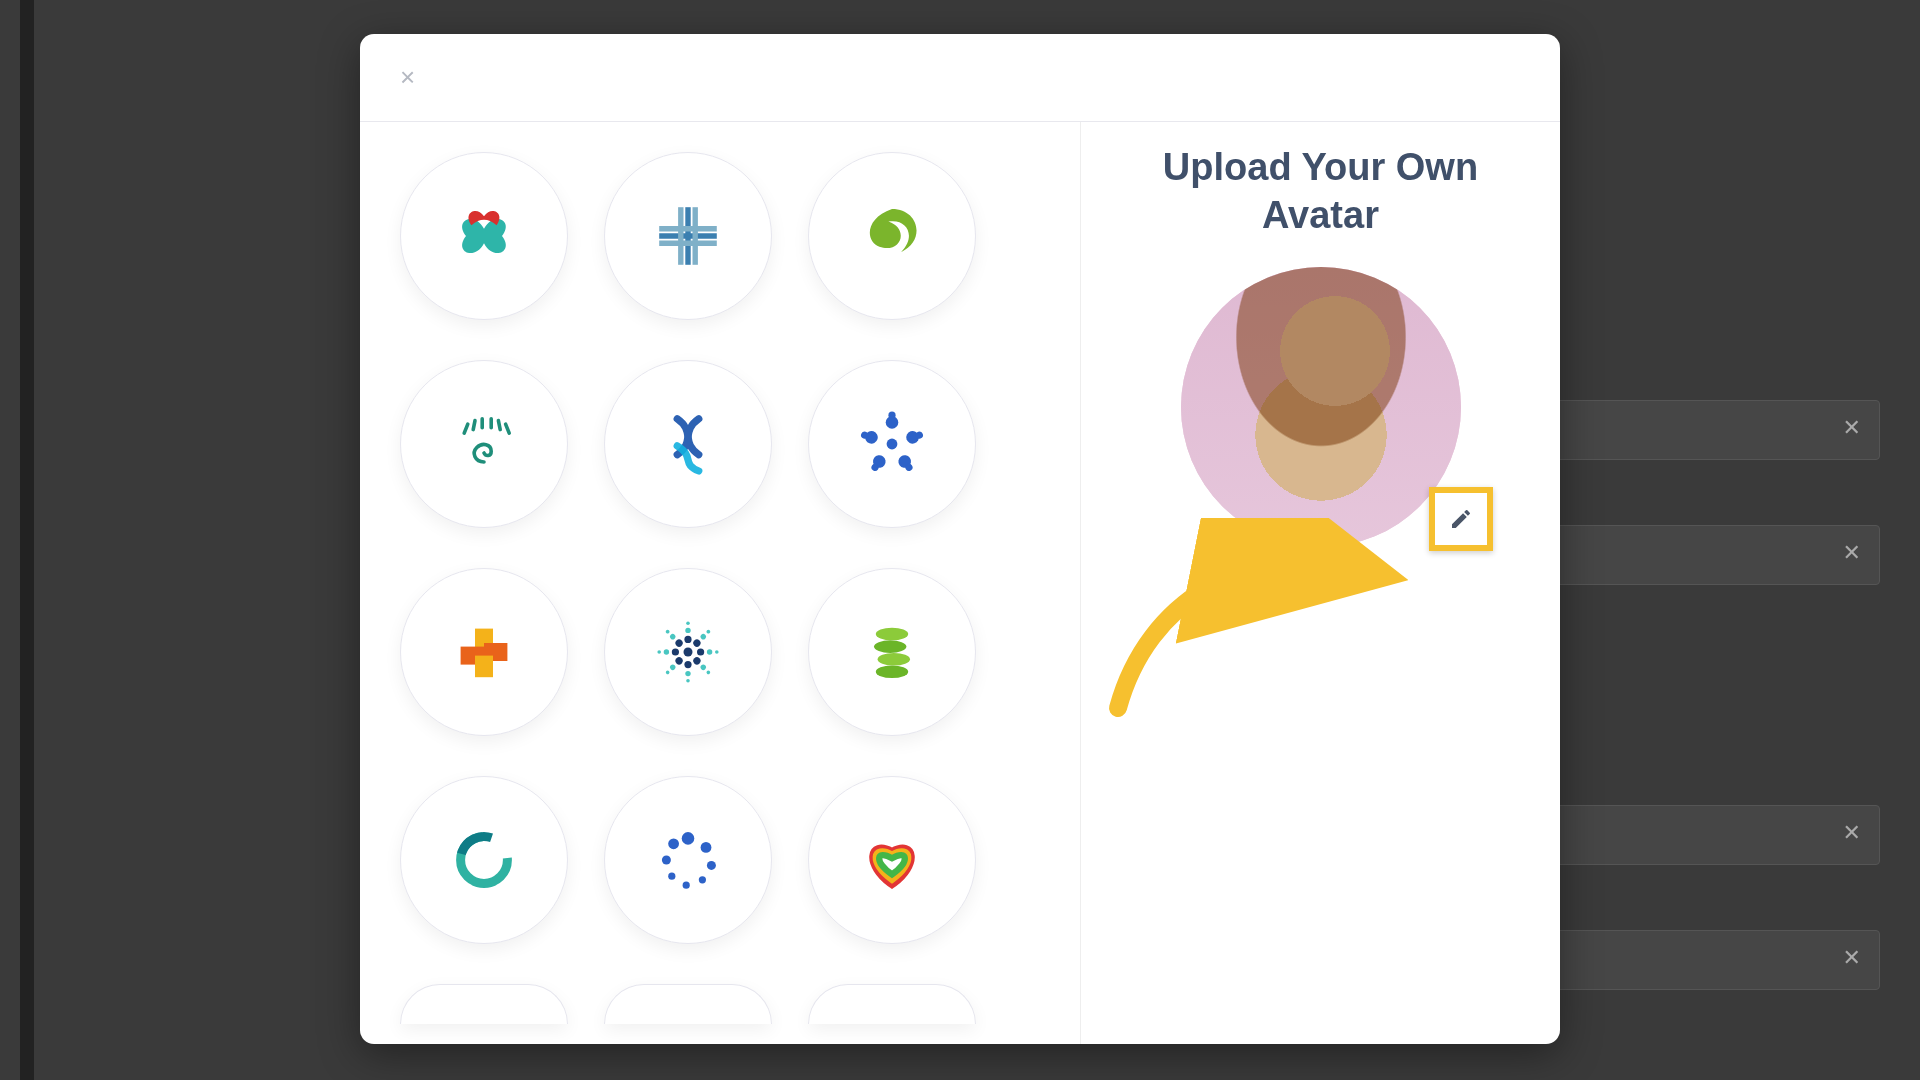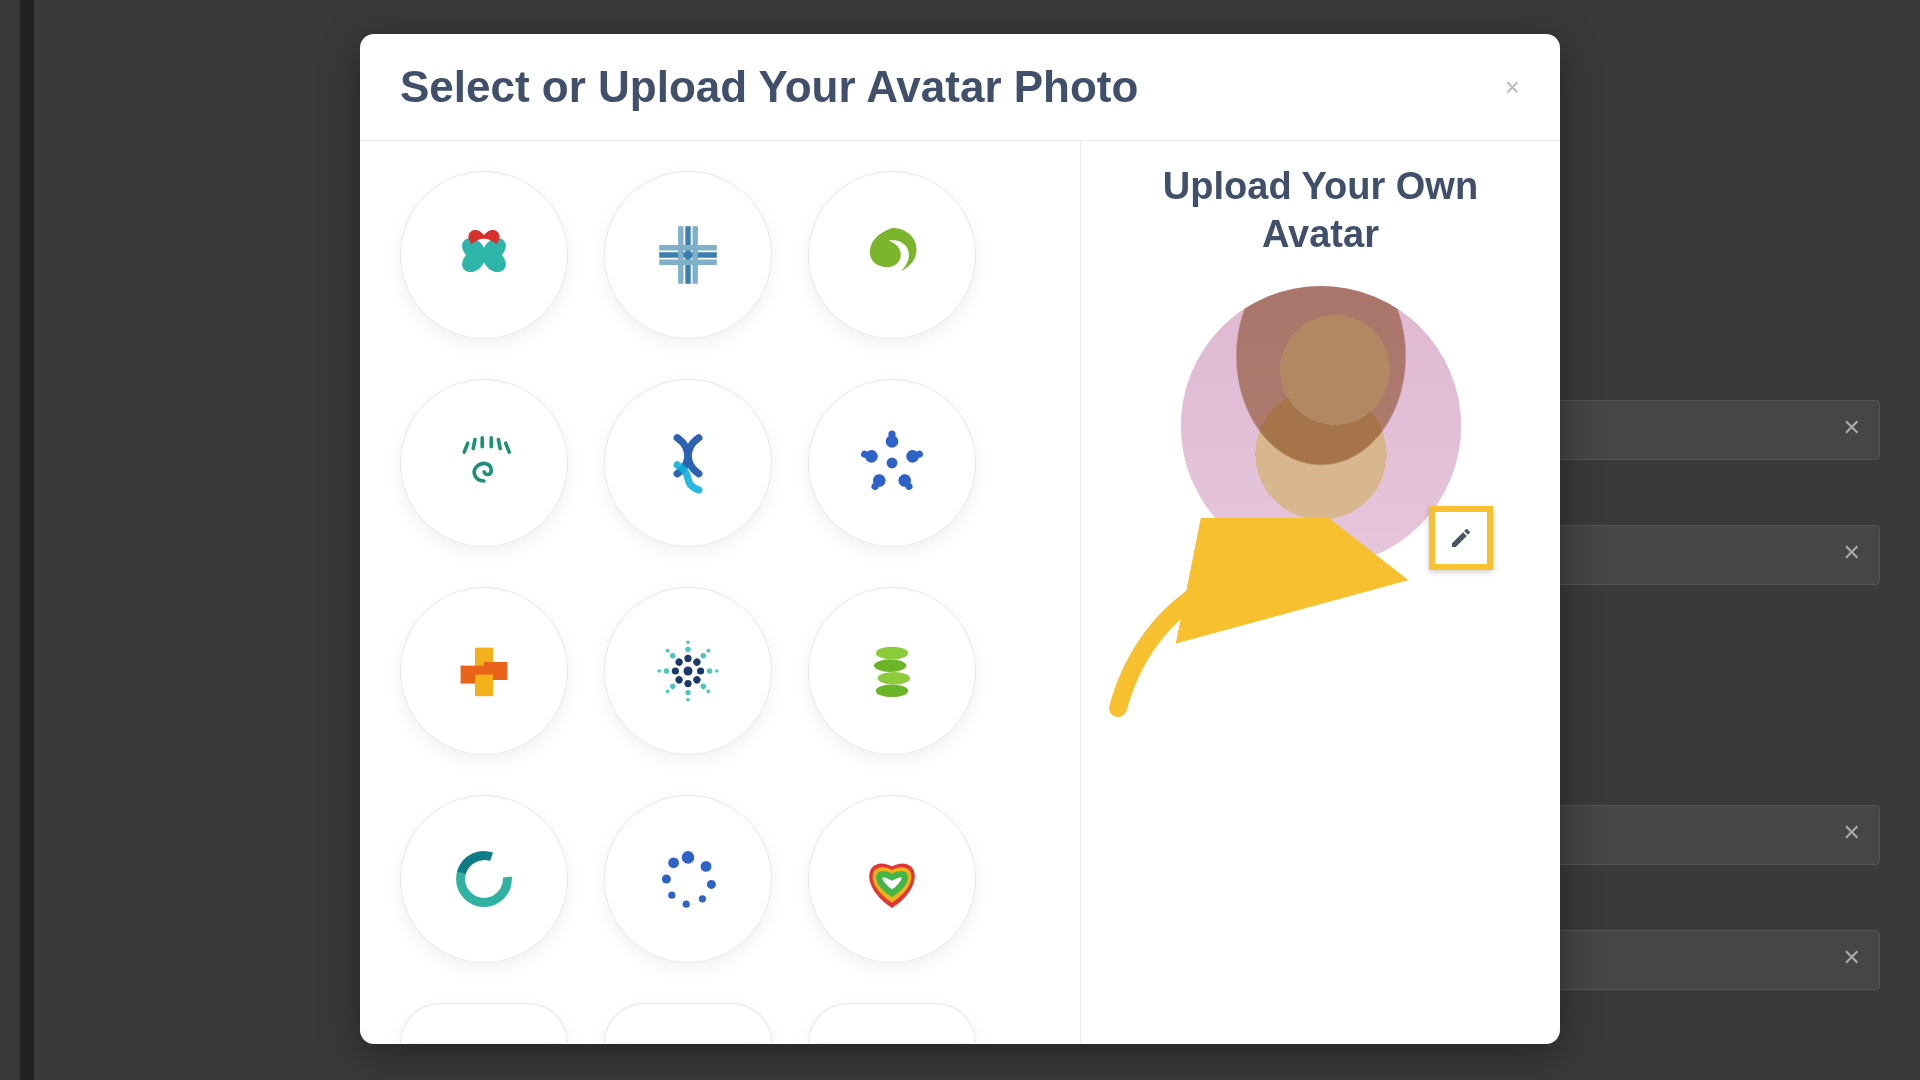--- a/index.html
+++ b/index.html
@@ -160,21 +160,20 @@
   <div class="bg-panel" style="top:805px;width:360px">
       <span class="x">✕</span>
     </div>
   <div class="bg-panel" style="top:930px;width:360px">
       <span class="x">✕</span>
     </div>
 </div>
 
 <div class="modal">
   <div class="modal-header">
-    <h1 class="modal-title">Select or Upload Your Avatar Photo</h1>
     <button class="close-btn">
       <span>×</span>
     </button>
   </div>
   <div class="modal-body">
     <div class="left-pane">
       <div class="avatar-grid">
 
         <div class="avatar-option">
           <svg viewBox="0 0 100 100">

